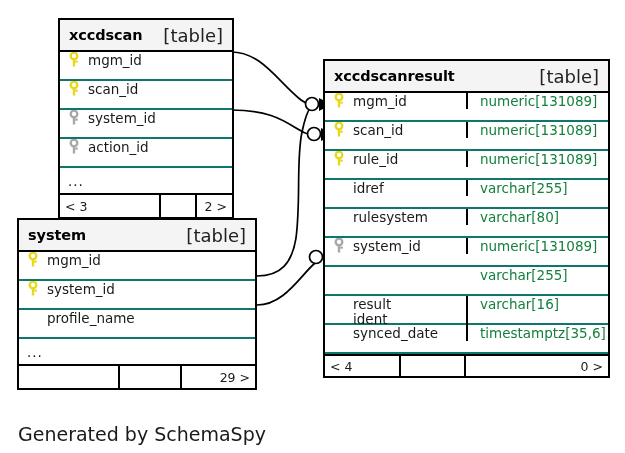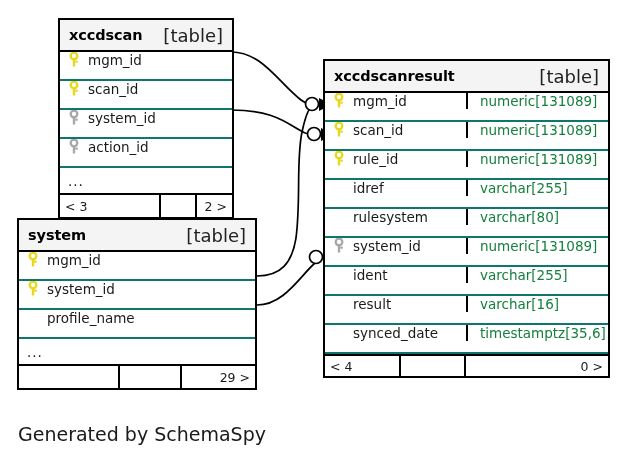--- a/index.html
+++ b/index.html
@@ -351,21 +351,21 @@
             <rect x="4.8" y="6.5" width="2.4" height="8" fill="#a8a8a8"></rect>
             <rect x="7.2" y="8.6" width="2.6" height="2.1" fill="#a8a8a8"></rect>
           </svg>
         </span>
         <span>system_id</span>
       </div>
       <div class="col-type">numeric[131089]</div>
     </div>
 
     <div class="row has-type">
-      <div class="col-name" style="flex:0 0 143px;">
+      <div class="col-name" style="flex:0 0 143px;margin-top:44px;">
         <span class="keyslot"></span>
         <span>ident</span>
       </div>
       <div class="col-type">varchar[255]</div>
     </div>
 
     <div class="row has-type">
       <div class="col-name" style="flex:0 0 143px;">
         <span class="keyslot"></span>
         <span>result</span>

